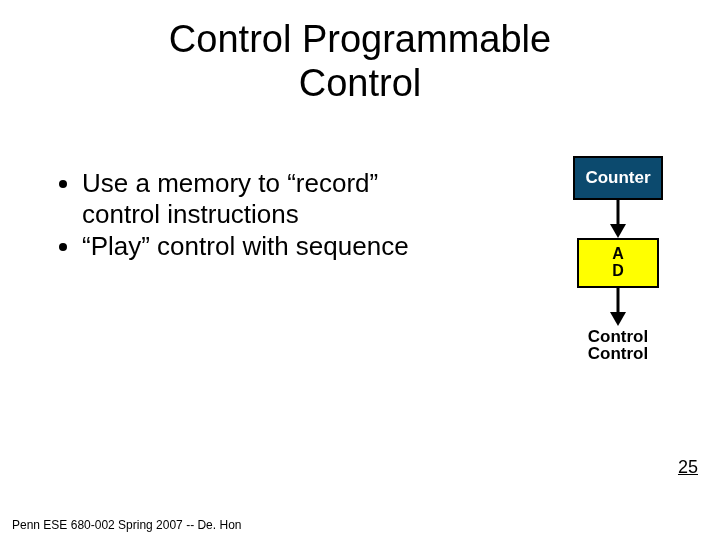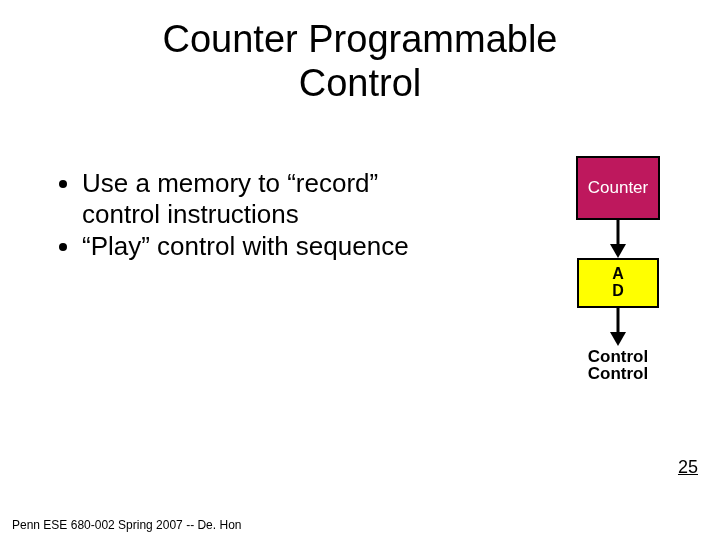--- a/index.html
+++ b/index.html
@@ -64,26 +64,26 @@
   .diagram {
     position: absolute;
     top: 156px;
     right: 32px;
     width: 140px;
     display: flex;
     flex-direction: column;
     align-items: center;
   }
   .counter-box {
-    background: #be185d;
+    background: #0c4a6e;
     border: 2px solid #000;
     color: #fff;
-    font-weight: normal;
+    font-weight: bold;
     font-size: 17px;
-    padding: 20px 10px;
+    padding: 10px 10px;
   }
   .mem-box {
     background: #ffff00;
     border: 2px solid #000;
     width: 78px;
     text-align: center;
     padding: 6px 0 6px 0;
     line-height: 1.05;
   }
   .mem-a, .mem-d {
@@ -108,21 +108,21 @@
   svg.arrow {
     display: block;
   }
 </style>
 </head>
 <body>
 
 <div class="slide">
 
   <div class="title">
-    <span>Counter Programmable</span><br>
+    <span>Control Programmable</span><br>
     <span>Control</span>
   </div>
 
   <div class="bullets">
     <ul>
       <li>Use a memory to “record” control instructions</li>
       <li>“Play” control with sequence</li>
     </ul>
   </div>
 

